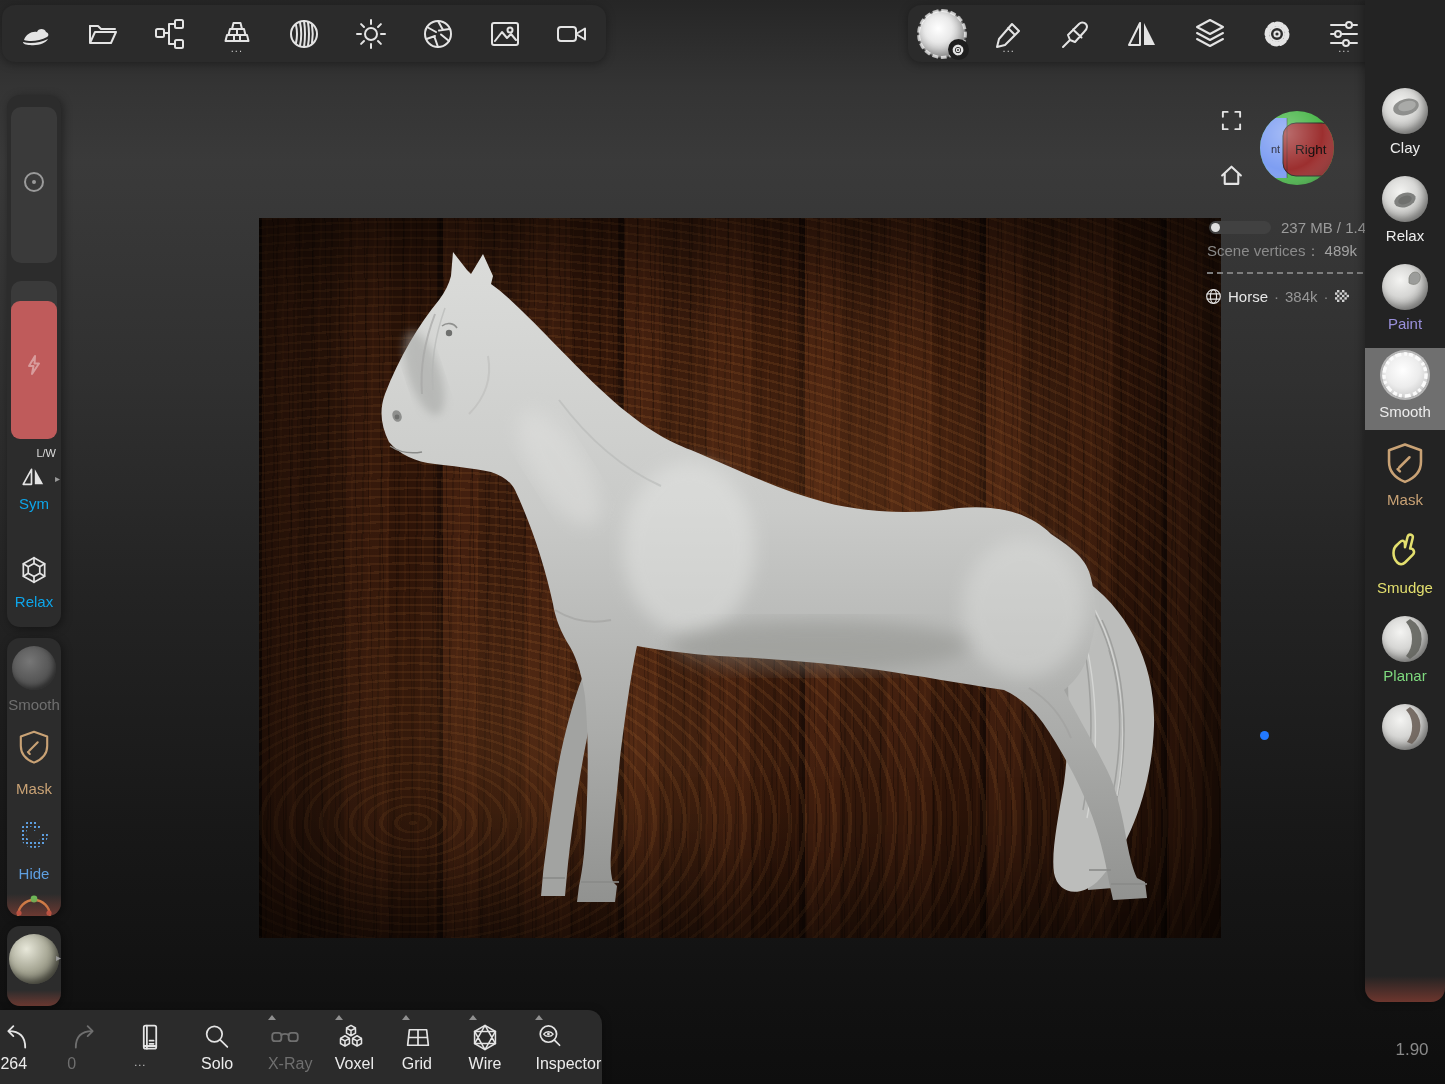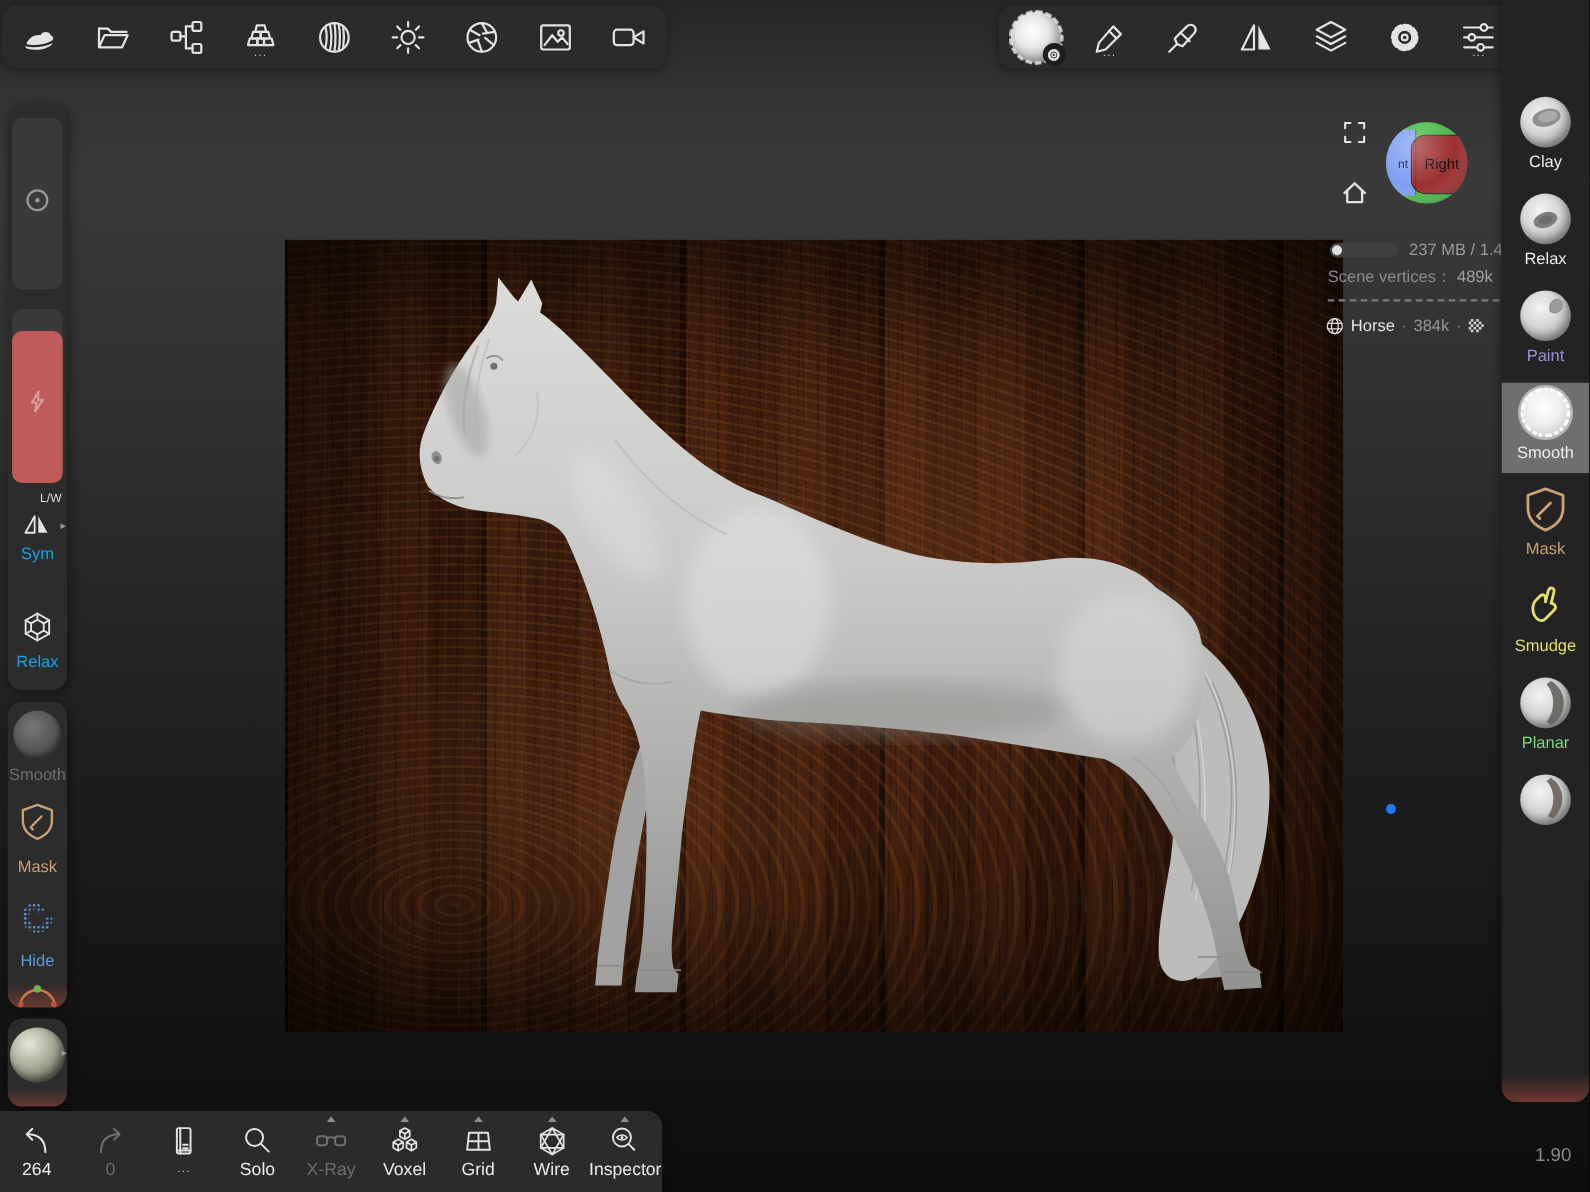--- a/index.html
+++ b/index.html
@@ -43,21 +43,21 @@
   .slider .fill-red{position:absolute;left:0;right:0;bottom:0;border-radius:9px;background:#bf5b5b;}
   .center-ic{position:absolute;left:0;right:0;display:flex;justify-content:center;}
   .llabel{position:absolute;left:0;right:0;text-align:center;font-size:15px;color:#0ea5e9;}
   .llabel.dim{color:#6f6f6f;}
   .lab-blue{color:#5e9fe0!important}
   .caret-r{position:absolute;font-size:10px;color:#9a9a9a;}
   .fade-red{position:absolute;left:0;right:0;bottom:0;height:22px;
     background:linear-gradient(180deg,rgba(170,70,55,0),rgba(170,70,55,.5));pointer-events:none;}
   
   .bbar{left:0;top:1010px;width:602px;height:74px;border-radius:0 14px 0 0;display:flex;justify-content:space-around;}
-  .bslot{position:relative;width:66px;height:63px;display:flex;flex-direction:column;align-items:center;cursor:pointer;}
+  .bslot{position:relative;width:66px;height:63px;display:flex;flex-direction:column;align-items:flex-start;cursor:pointer;}
   .bslot svg{margin-top:12px;}
   .bslot .blabel{margin-top:2px;font-size:16px;color:#ececec;}
   .bslot .blabel.dim{color:#6f6f6f;}
   .bslot .caret-up{position:absolute;top:5px;width:0;height:0;border-left:4px solid transparent;border-right:4px solid transparent;border-bottom:5px solid #8f8f8f;}
   
   .wood{position:absolute;left:259px;top:218px;width:962px;height:720px;
     background:
       radial-gradient(ellipse at 50% 45%, rgba(0,0,0,0) 38%, rgba(0,0,0,.34) 82%, rgba(0,0,0,.55) 100%),
       repeating-radial-gradient(ellipse 180px 100px at 16% 84%, rgba(190,120,55,.14) 0 4px, rgba(0,0,0,0) 4px 15px),
       radial-gradient(ellipse 480px 360px at 62% 38%, rgba(150,84,38,.25), rgba(0,0,0,0) 65%),

